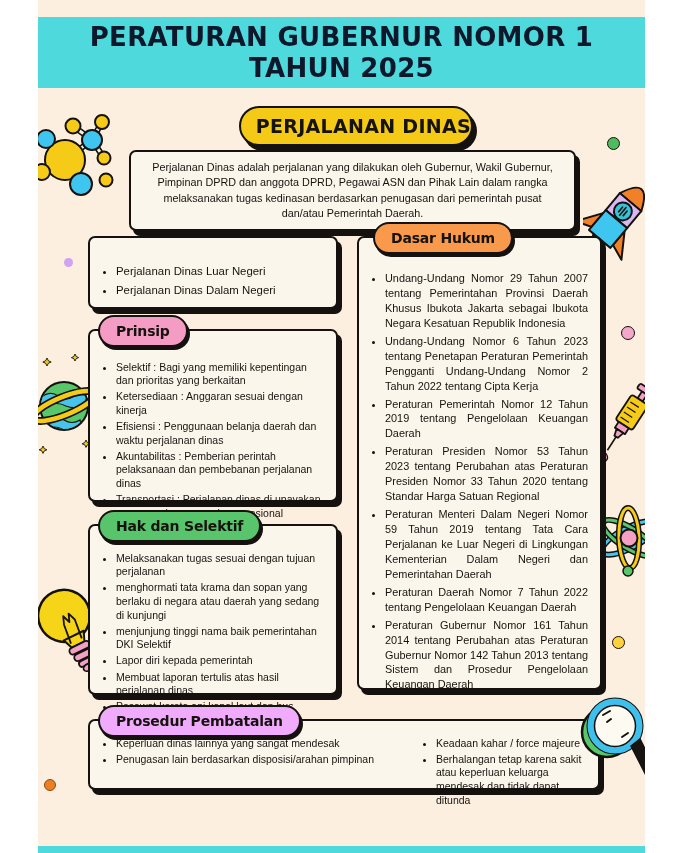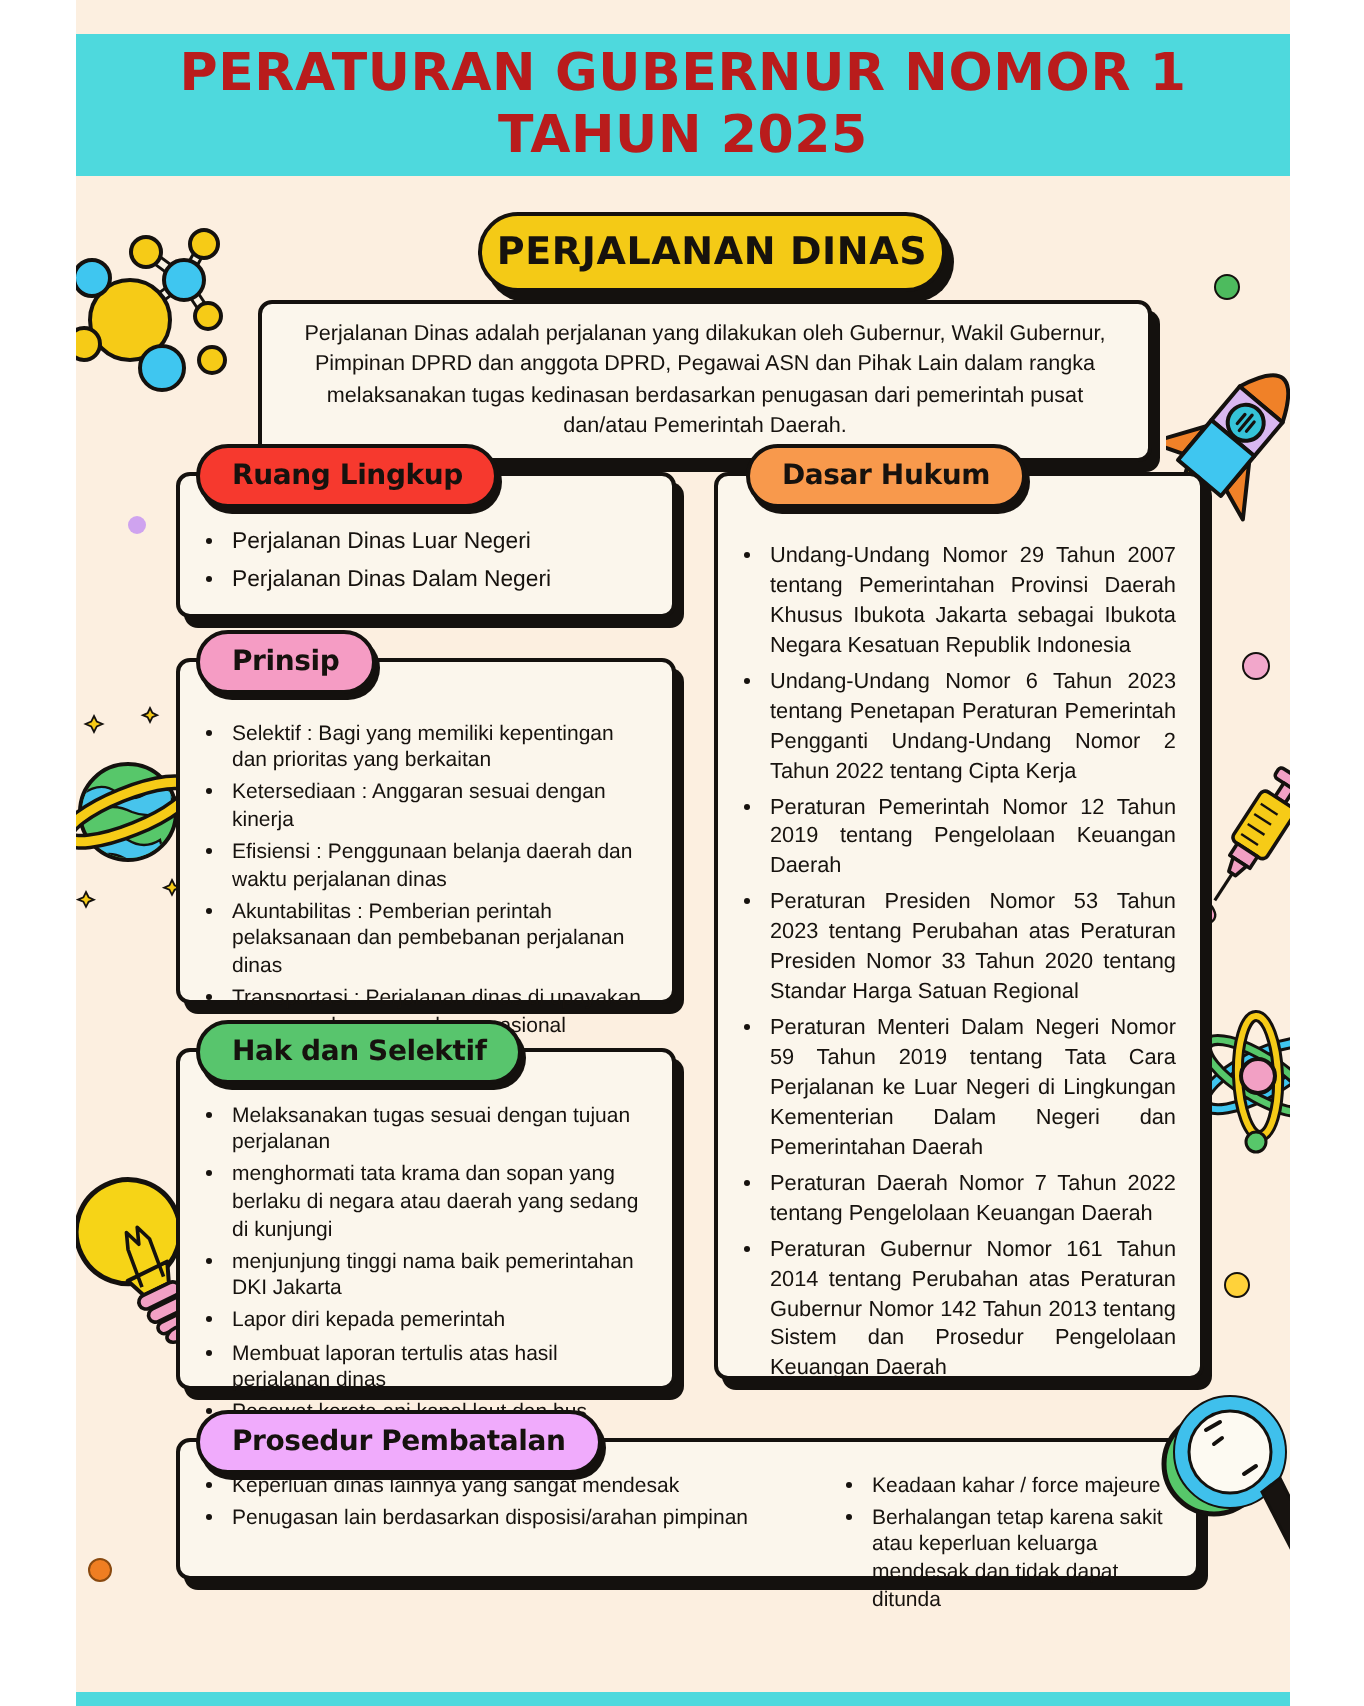--- a/index.html
+++ b/index.html
@@ -1,22 +1,22 @@
 <!DOCTYPE html>
 <html><head>
 <meta charset="utf-8">
 <style>
   html,body{margin:0;padding:0;background:#fff;}
   .canvas{position:relative;width:682px;height:853px;background:#ffffff;overflow:hidden;font-family:"Liberation Sans",sans-serif;color:#16120e;}
   .poster{position:absolute;left:38px;top:0;width:607px;height:853px;background:#fcefe0;overflow:hidden;}
   .band{position:absolute;left:0;width:607px;background:#4ed9dd;z-index:1;}
   .band.top{top:17px;height:71px;display:flex;align-items:center;justify-content:center;}
   .band.bottom{top:846px;height:7px;}
-  .title{text-align:center;font-family:"DejaVu Sans",sans-serif;font-weight:700;font-size:26px;line-height:1.18;letter-spacing:.3px;color:#b91c1c;}
-  .badge{position:absolute;left:201px;top:106px;width:230px;z-index:2;background:#f4ca16;border:2.5px solid #14110e;border-radius:26px;padding:7px 0;text-align:center;font-family:"DejaVu Sans",sans-serif;font-weight:700;font-size:19px;letter-spacing:.3px;box-shadow:4px 5px 0 #14110e;white-space:nowrap;}
+  .title{text-align:center;font-family:"DejaVu Sans",sans-serif;font-weight:700;font-size:26px;line-height:1.18;letter-spacing:.3px;color:#0f172a;}
+  .badge{position:absolute;left:201px;top:106px;width:230px;z-index:2;background:#f4ca16;border:2.5px solid #14110e;border-radius:26px;padding:7px 0;text-align:right;font-family:"DejaVu Sans",sans-serif;font-weight:700;font-size:19px;letter-spacing:.3px;box-shadow:4px 5px 0 #14110e;white-space:nowrap;}
   .box{position:absolute;box-sizing:border-box;background:#fbf6ec;border:2px solid #14110e;border-radius:7px;box-shadow:4px 5px 0 #14110e;z-index:2;}
   .intro{left:91px;top:150px;width:447px;padding:8px 13px;font-size:10.8px;line-height:1.42;text-align:center;}
   .intro p{margin:0;}
   .pill{position:absolute;top:-16px;left:8px;z-index:3;border:2px solid #14110e;border-radius:999px;padding:6px 16px;background:#fff;font-family:"DejaVu Sans",sans-serif;font-weight:700;font-size:14px;letter-spacing:-.2px;box-shadow:2px 3px 0 #14110e;white-space:nowrap;}
   .pill.red{background:#f6392e;}
   .pill.pink{background:#f59cc4;}
   .pill.green{background:#58c56d;}
   .pill.orange{background:#f8994c;}
   .pill.purple{background:#f0abfc;}
   .box ul{margin:0;padding:0 10px 0 26px;font-size:10.5px;line-height:1.3;}
@@ -56,21 +56,20 @@
       </div>
     </div>
 
     <div class="badge">PERJALANAN DINAS</div>
 
     <div class="box intro">
       <p>Perjalanan Dinas adalah perjalanan yang dilakukan oleh Gubernur, Wakil Gubernur, Pimpinan DPRD dan anggota DPRD, Pegawai ASN dan Pihak Lain dalam rangka melaksanakan tugas kedinasan berdasarkan penugasan dari pemerintah pusat dan/atau Pemerintah Daerah.</p>
     </div>
 
     <section class="box" id="sec-ruang">
-      <div class="pill red">Ruang Lingkup</div>
       <ul>
         <li>Perjalanan Dinas Luar Negeri</li>
         <li>Perjalanan Dinas Dalam Negeri</li>
       </ul>
     </section>
 
     <section class="box" id="sec-prinsip">
       <div class="pill pink">Prinsip</div>
       <ul>
         <li>Selektif : Bagi yang memiliki kepentingan dan prioritas yang berkaitan</li>
@@ -79,21 +78,21 @@
         <li>Akuntabilitas : Pemberian perintah pelaksanaan dan pembebanan perjalanan dinas</li>
         <li>Transportasi : Perjalanan dinas di upayakan menggunakan perusahaan nasional</li>
       </ul>
     </section>
 
     <section class="box" id="sec-hak">
       <div class="pill green">Hak dan Selektif</div>
       <ul>
         <li>Melaksanakan tugas sesuai dengan tujuan perjalanan</li>
         <li>menghormati tata krama dan sopan yang berlaku di negara atau daerah yang sedang di kunjungi</li>
-        <li>menjunjung tinggi nama baik pemerintahan DKI Jakarta</li>
+        <li>menjunjung tinggi nama baik pemerintahan DKI Selektif</li>
         <li>Lapor diri kepada pemerintah</li>
         <li>Membuat laporan tertulis atas hasil perjalanan dinas</li>
         <li>Pesawat,kereta api,kapal laut dan bus</li>
       </ul>
     </section>
 
     <section class="box" id="sec-dasar">
       <div class="pill orange" style="left:14px;">Dasar Hukum</div>
       <ul>
         <li>Undang-Undang Nomor 29 Tahun 2007 tentang Pemerintahan Provinsi Daerah Khusus Ibukota Jakarta sebagai Ibukota Negara Kesatuan Republik Indonesia</li>

